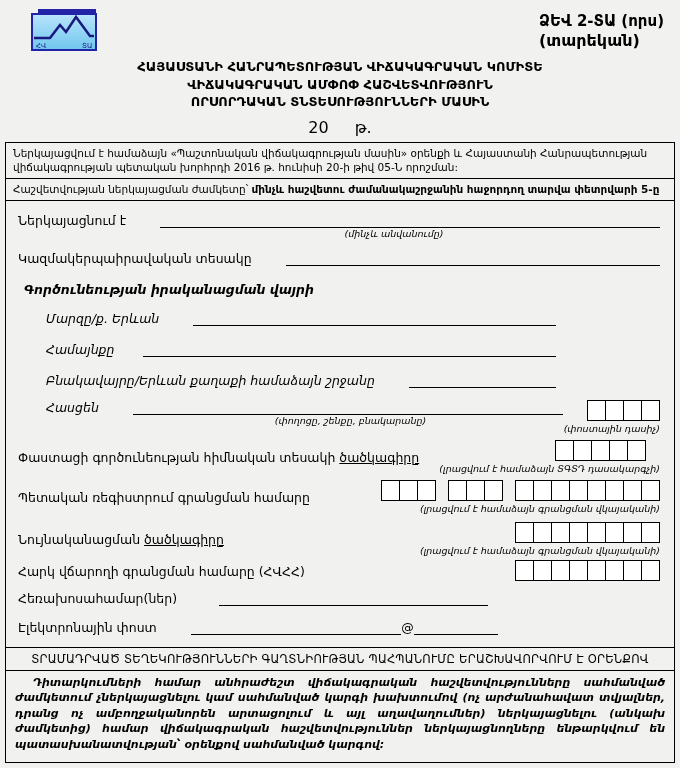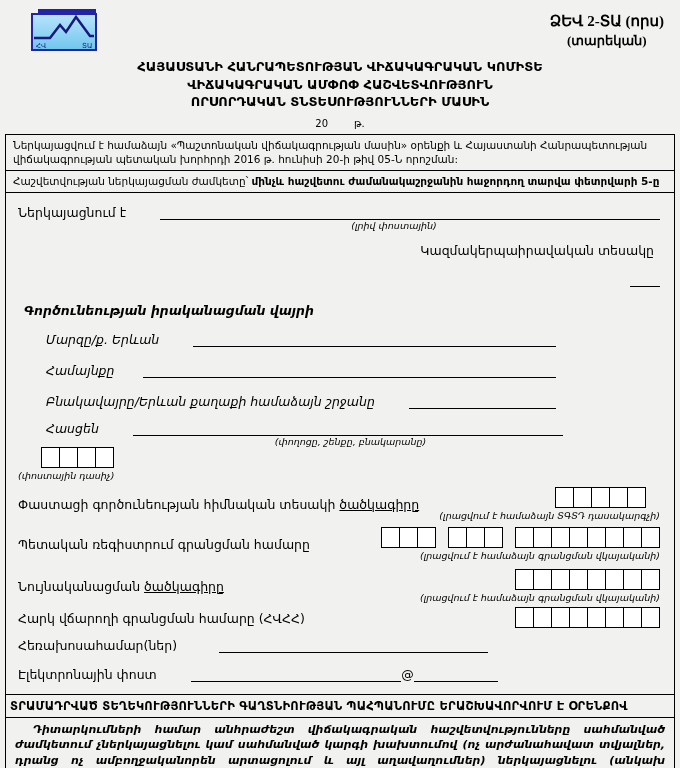--- a/index.html
+++ b/index.html
@@ -8,25 +8,25 @@
     height: 768px;
     font-family: "DejaVu Sans", sans-serif;
     color: #000;
     overflow: hidden;
   }
   .page { width: 680px; height: 768px; position: relative; padding-top: 6px; }
 
   
   .topbar { display: flex; justify-content: space-between; padding: 2px 16px 0 30px; height: 50px; }
   .logo { width: 70px; height: 44px; position: relative; }
-  .form-code-block { text-align: center; line-height: 19px; padding-top: 4px; font-family: Liberation Serif, serif; }
+  .form-code-block { text-align: left; line-height: 19px; padding-top: 4px; }
   .form-code { font-weight: bold; font-size: 15px; }
-  .form-period { font-weight: bold; font-size: 13px; }
+  .form-period { font-weight: bold; font-size: 16px; }
   .titles { text-align: center; font-weight: bold; font-size: 13px; line-height: 17.5px; margin-top: 2px; }
-  .year-line { text-align: center; font-size: 10px; margin-top: 7px; }
+  .year-line { text-align: center; font-size: 16px; margin-top: 7px; }
   .year-gap { display: inline-block; width: 26px; }
 
   
   .main-table { margin: 5px 5px 0 5px; border: 1px solid #000; background: #f1f1ef; }
   .trow { border-bottom: 1px solid #000; }
   .trow:last-child { border-bottom: none; }
   .notice { padding: 3px 7px 4px 7px; font-size: 10.5px; line-height: 14px; }
 
   
   .fields { padding: 12px 14px 12px 12px; font-size: 12.5px; }
@@ -51,26 +51,26 @@
 
   .addr-left { width: 545px; }
   .limit-520 { width: 510px; font-style: italic; }
 
   .phone-row { width: 470px; }
   .email-row { display: flex; align-items: flex-end; width: 480px; }
   .email-fill1 { width: 230px; border-bottom: 1px solid #000; height: 15px; margin-left: 28px; }
   .email-fill2 { width: 92px; border-bottom: 1px solid #000; height: 15px; }
 
   
-  .conf { font-size: 11.5px; padding: 4px 4px; letter-spacing: 0.2px; font-weight: bold; }
+  .conf { text-align: center; font-size: 11.5px; padding: 4px 4px; letter-spacing: 0.2px; }
   .liability { font-size: 11px; font-weight: bold; font-style: italic; text-align: justify; padding: 4px 9px 10px 9px; line-height: 15.5px; }
   .liability-text { display: block; text-indent: 18px; }
 
   
-  .mt10 { margin-top: 10px; } .mt12 { margin-top: 12px; flex-direction: column; } .mt14 { margin-top: 14px; }
+  .mt10 { margin-top: 10px; } .mt12 { margin-top: 12px; } .mt14 { margin-top: 14px; }
   .mt16 { margin-top: 16px; } .mt6 { margin-top: 6px; } .mt8 { margin-top: 8px; } .mt4 { margin-top: 4px; }
 </style>
 </head>
 <body>
 
 <div class="page">
 
   <div class="topbar">
     <div class="logo">
       <svg width="70" height="44" viewBox="0 0 70 44">
@@ -109,21 +109,21 @@
     <div class="trow notice">
       <span>Հաշվետվության ներկայացման ժամկետը՝ </span><b>մինչև հաշվետու ժամանակաշրջանին հաջորդող տարվա փետրվարի 5-ը</b>
     </div>
 
     <div class="trow fields">
 
       <div class="frow">
         <span class="flabel">Ներկայացնում է</span>
         <span class="fill"></span>
       </div>
-      <div class="caption center" style="margin-left:110px;">(լրիվ փոստային)</div>
+      <div class="caption center" style="margin-left:110px;">(մինչև անվանումը)</div>
 
       <div class="frow mt12">
         <span class="flabel">Կազմակերպաիրավական տեսակը</span>
         <span class="fill"></span>
       </div>
 
       <div class="section-label">Գործունեության իրականացման վայրի</div>
 
       <div class="frow sub italic limit-520 mt14">
         <span class="flabel">Մարզը/ք. Երևան</span>

